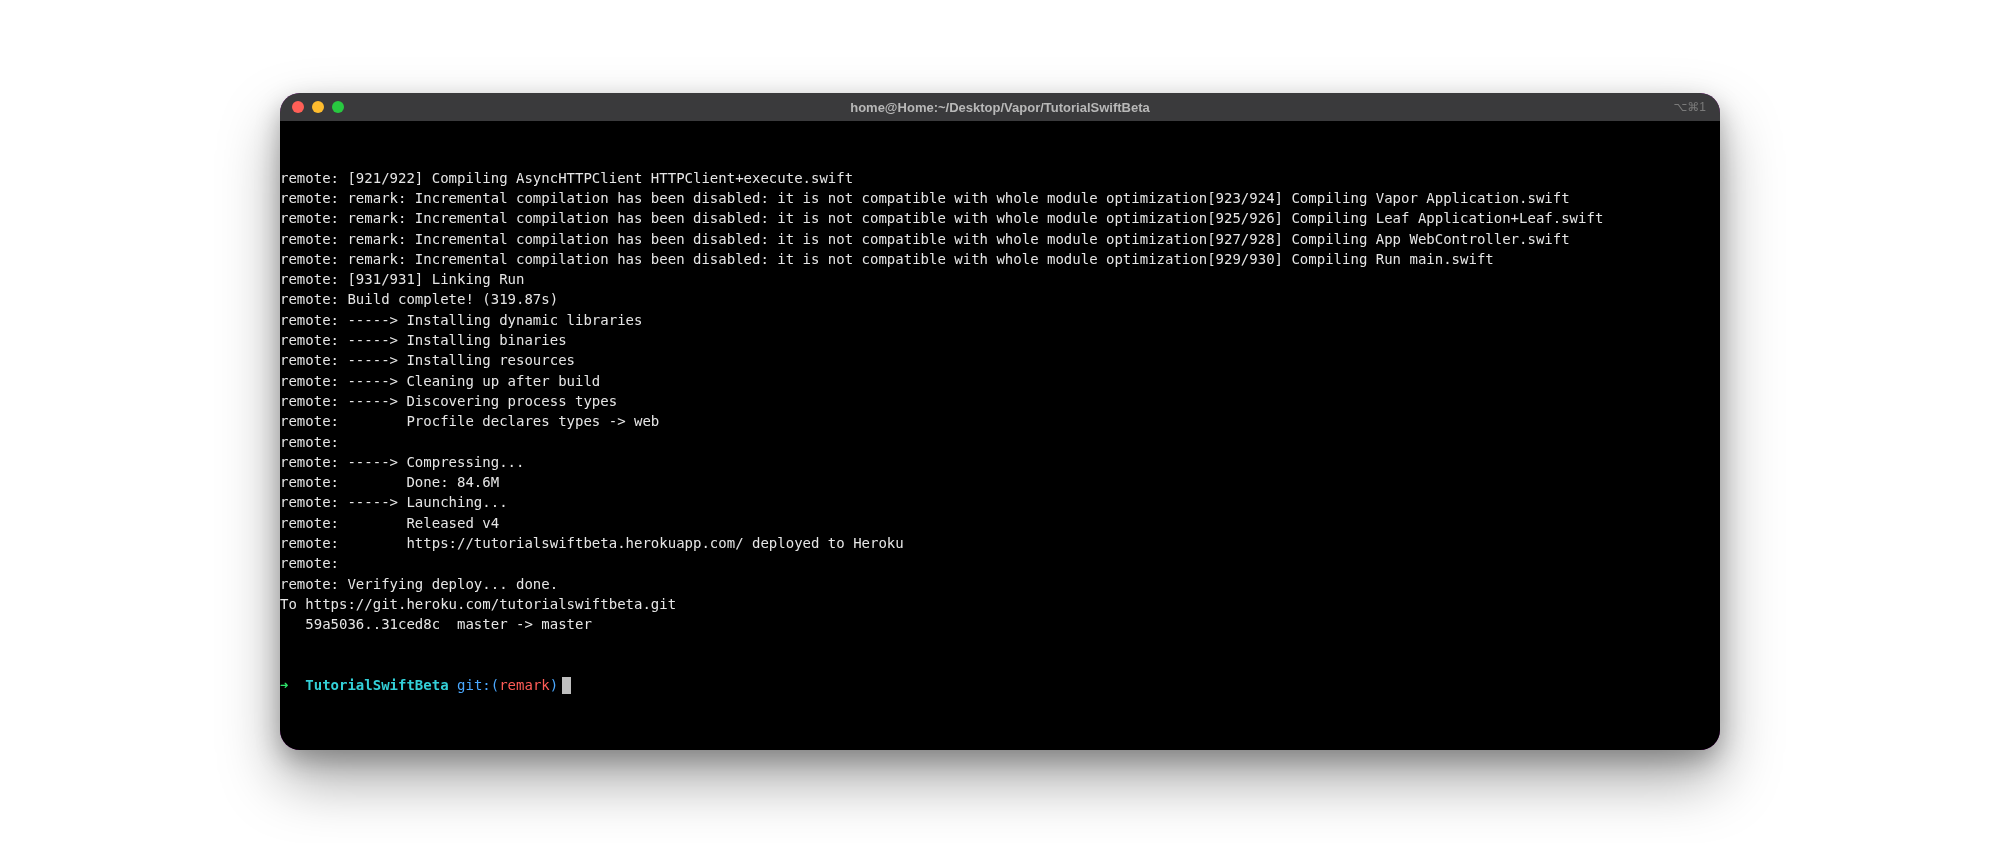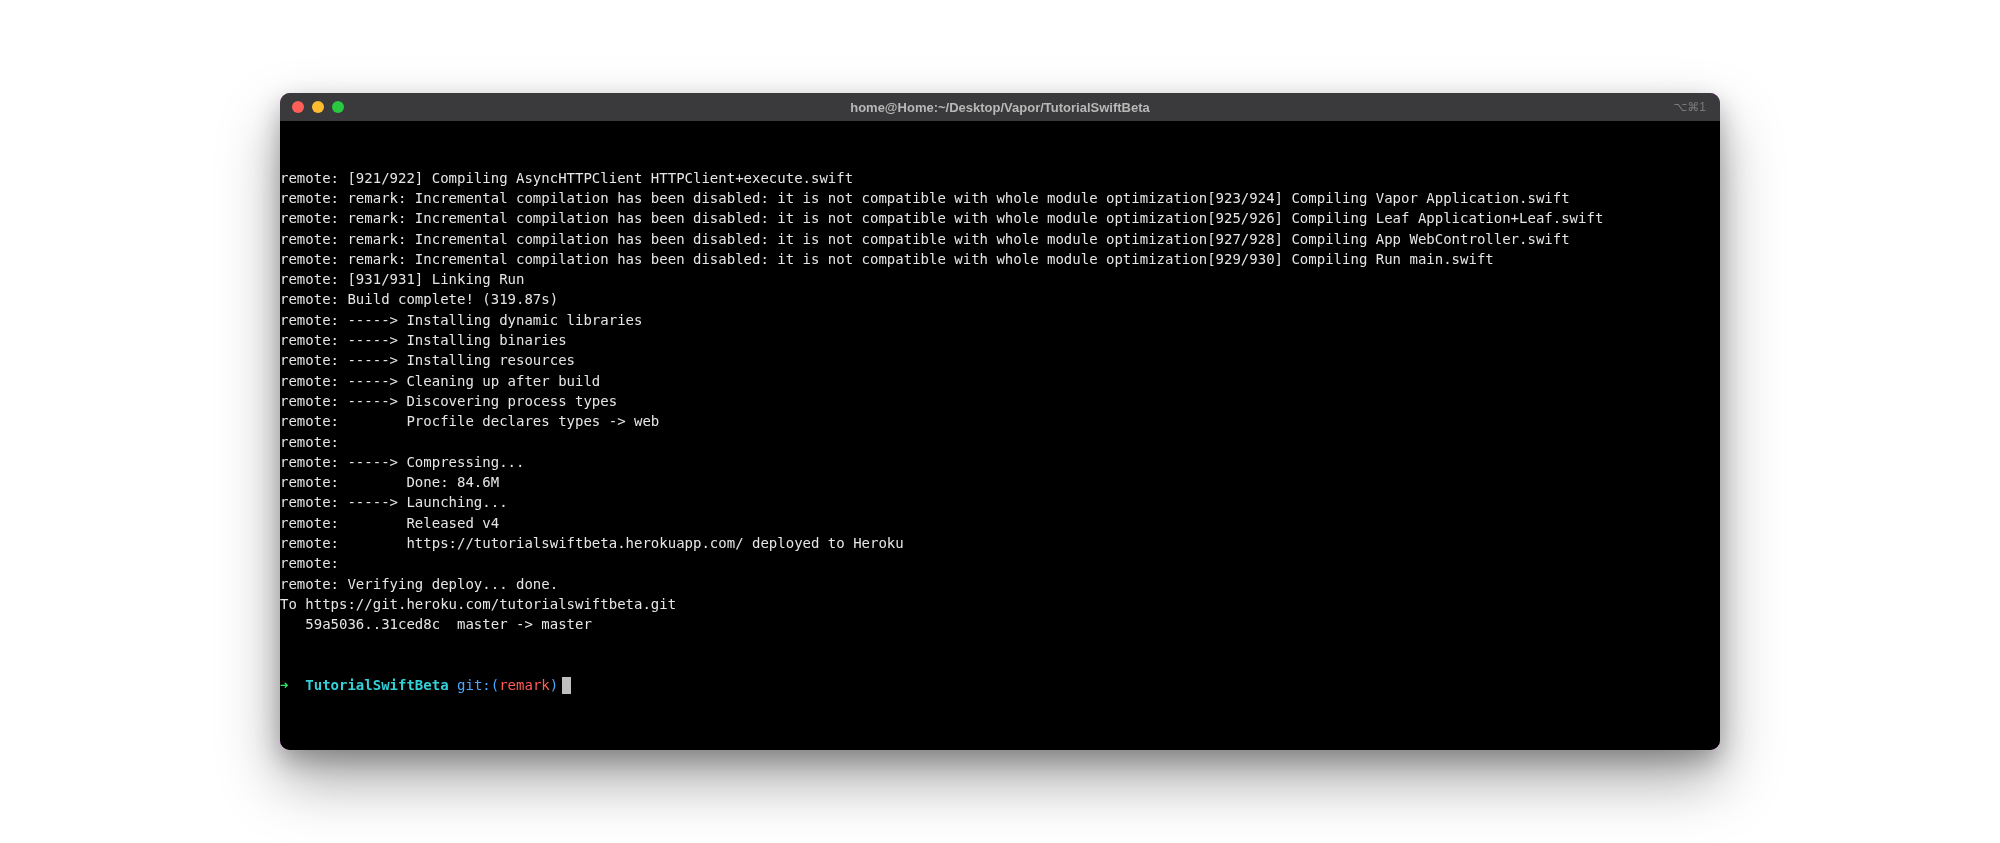--- a/index.html
+++ b/index.html
@@ -8,21 +8,21 @@
     font-family: "SF Mono", "Menlo", "Monaco", "Consolas", monospace;
     display: flex;
     align-items: center;
     justify-content: center;
     min-height: 843px;
     padding: 40px;
   }
   .window {
     width: 1440px;
     background: #a21caf;
-    border-radius: 10px;
+    border-radius: 20px;
     overflow: hidden;
     box-shadow: 0 30px 60px rgba(0,0,0,0.35), 0 10px 25px rgba(0,0,0,0.25);
   }
   .titlebar {
     height: 28px;
     background: #3a3a3c;
     display: flex;
     align-items: center;
     position: relative;
     padding: 0 12px;

